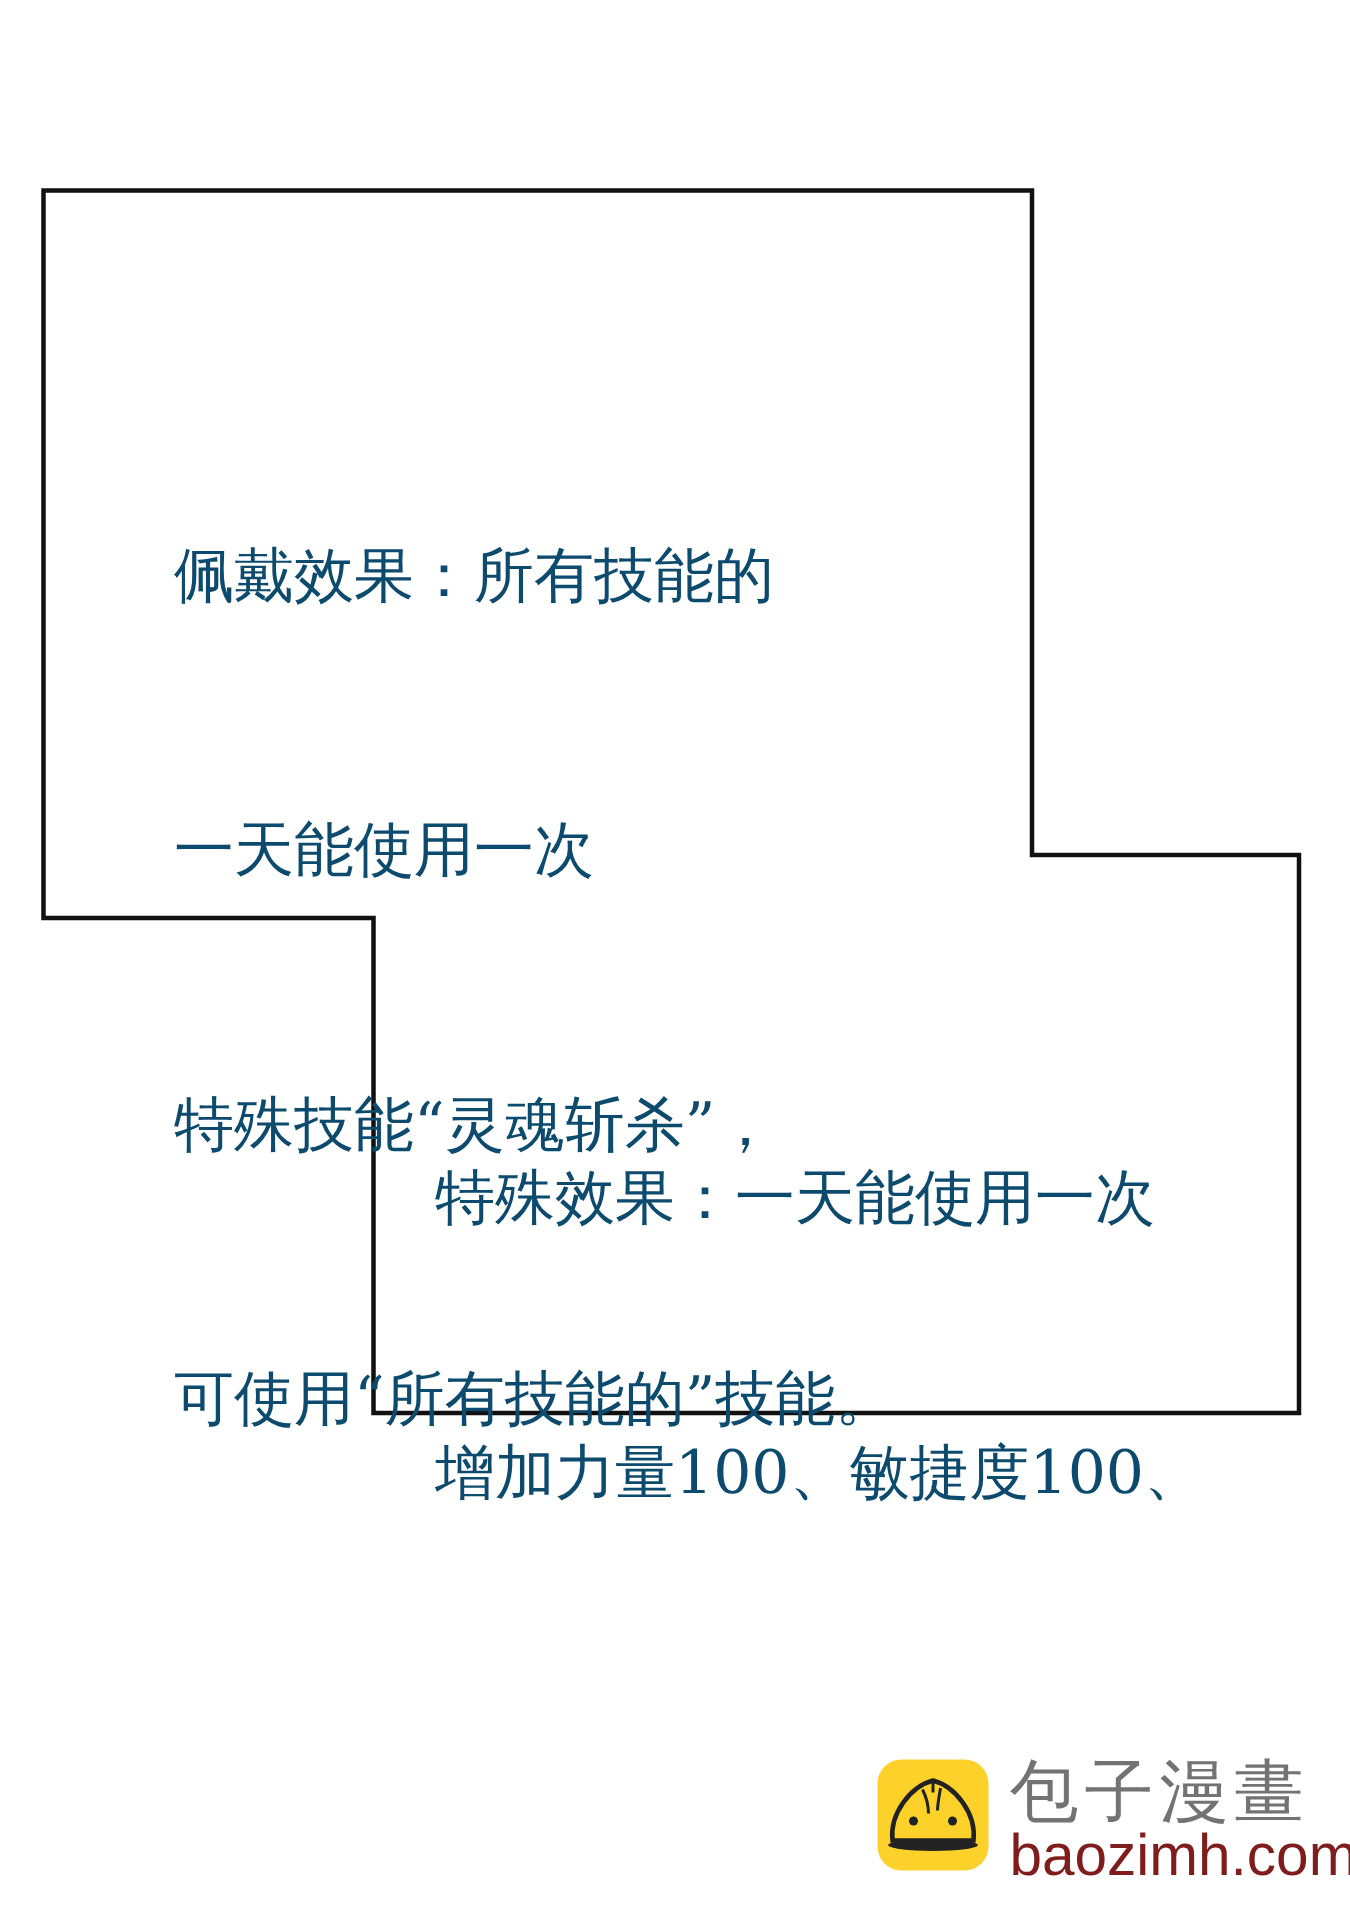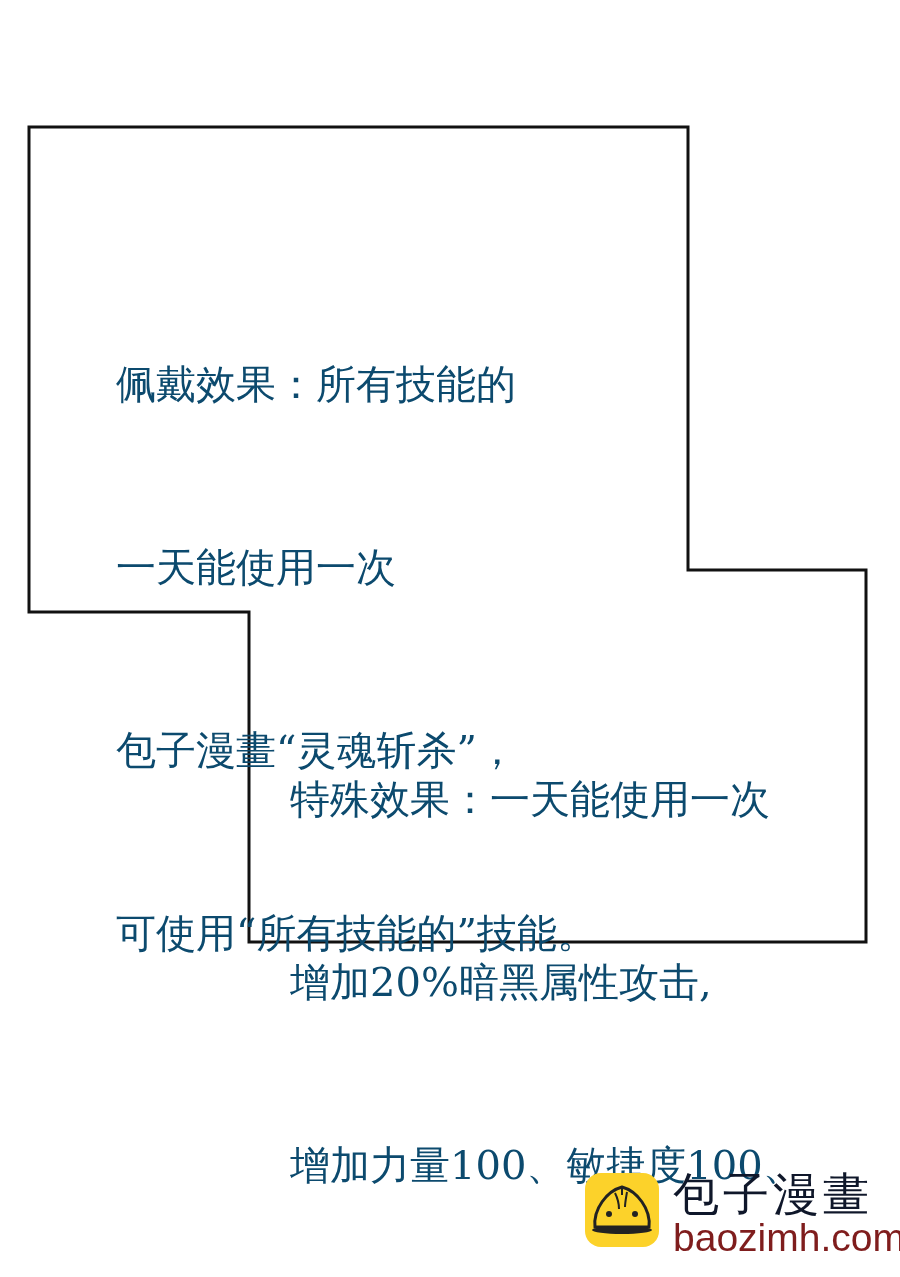--- a/index.html
+++ b/index.html
@@ -4,40 +4,39 @@
   <style>
     html, body { margin: 0; padding: 0; background: #ffffff; }
     body { width: 900px; height: 1277px; position: relative; overflow: hidden; font-family: "DejaVu Serif", "Liberation Serif", serif; }
     .outline { position: absolute; left: 0; top: 0; }
     .text-block { position: absolute; color: #0c4a6e; font-size: 40px; line-height: 61px; white-space: pre; letter-spacing: 0px; }
     .block-a { left: 116px; top: 232px; }
     .block-b { left: 290px; top: 647px; }
     .line { display: block; height: 61px; }
     .watermark { position: absolute; left: 585px; top: 1168px; width: 300px; height: 90px; }
     .wm-icon { position: absolute; left: 0; top: 5px; width: 74px; height: 74px; border-radius: 16px; background: #fcd22a; }
-    .wm-title { position: absolute; left: 88px; top: 0px; font-family: "DejaVu Sans", sans-serif; font-size: 46px; color: #0f172a; letter-spacing: 4px; line-height: 52px; }
+    .wm-title { position: absolute; left: 88px; top: 0px; font-family: "DejaVu Sans", sans-serif; font-size: 46px; color: #737373; letter-spacing: 4px; line-height: 52px; }
     .wm-url { position: absolute; left: 88px; top: 52px; font-family: "Liberation Sans", sans-serif; font-size: 39px; color: #7f1d1d; line-height: 36px; }
   </style>
 </head>
 <body>
 
 <svg class="outline" width="900" height="1277" viewBox="0 0 900 1277">
   <polygon points="29,127 688,127 688,570 866,570 866,942 249,942 249,612 29,612" fill="#ffffff" stroke="#111111" stroke-width="3"></polygon>
 </svg>
 
 <div class="text-block block-a">
   <span class="line">佩戴效果：所有技能的</span>
   <span class="line">一天能使用一次</span>
-  <span class="line">包子漫畫“灵魂斩杀”，</span>
+  <span class="line">特殊技能“灵魂斩杀”，</span>
   <span class="line">可使用“所有技能的”技能。</span>
 </div>
 
 <div class="text-block block-b">
   <span class="line">特殊效果：一天能使用一次</span>
-  <span class="line">增加20%暗黑属性攻击,</span>
   <span class="line">增加力量100、敏捷度100、</span>
   
 </div>
 
 <div class="watermark">
   <div class="wm-icon">
     <svg width="74" height="74" viewBox="0 0 74 74">
       <path d="M10,54 C8,36 22,18 37,14 C52,18 66,36 64,54 Z" fill="#fcd22a" stroke="#222" stroke-width="3"></path>
       <path d="M30,20 C33,26 34,32 34,36" fill="none" stroke="#222" stroke-width="2"></path>
       <path d="M42,19 C41,25 40,30 40,34" fill="none" stroke="#222" stroke-width="2"></path>

